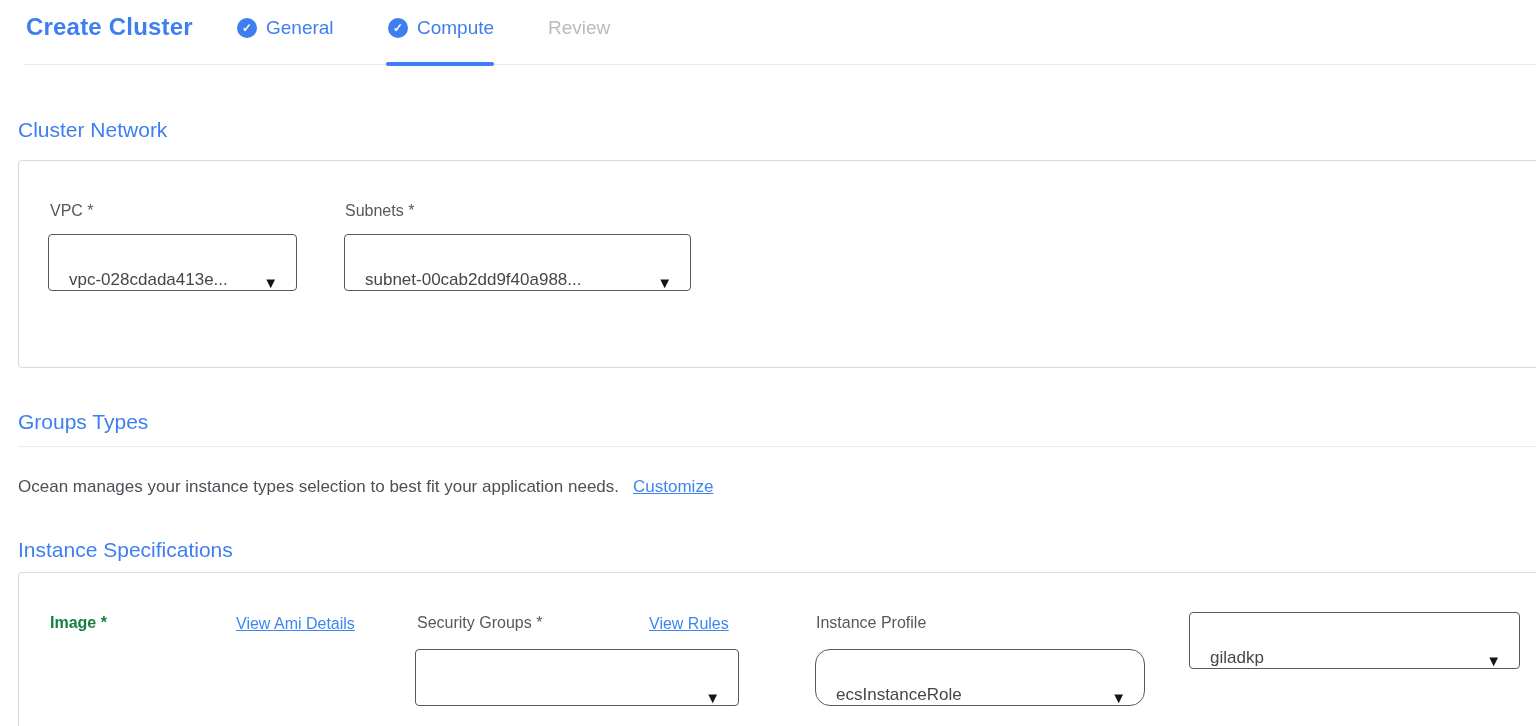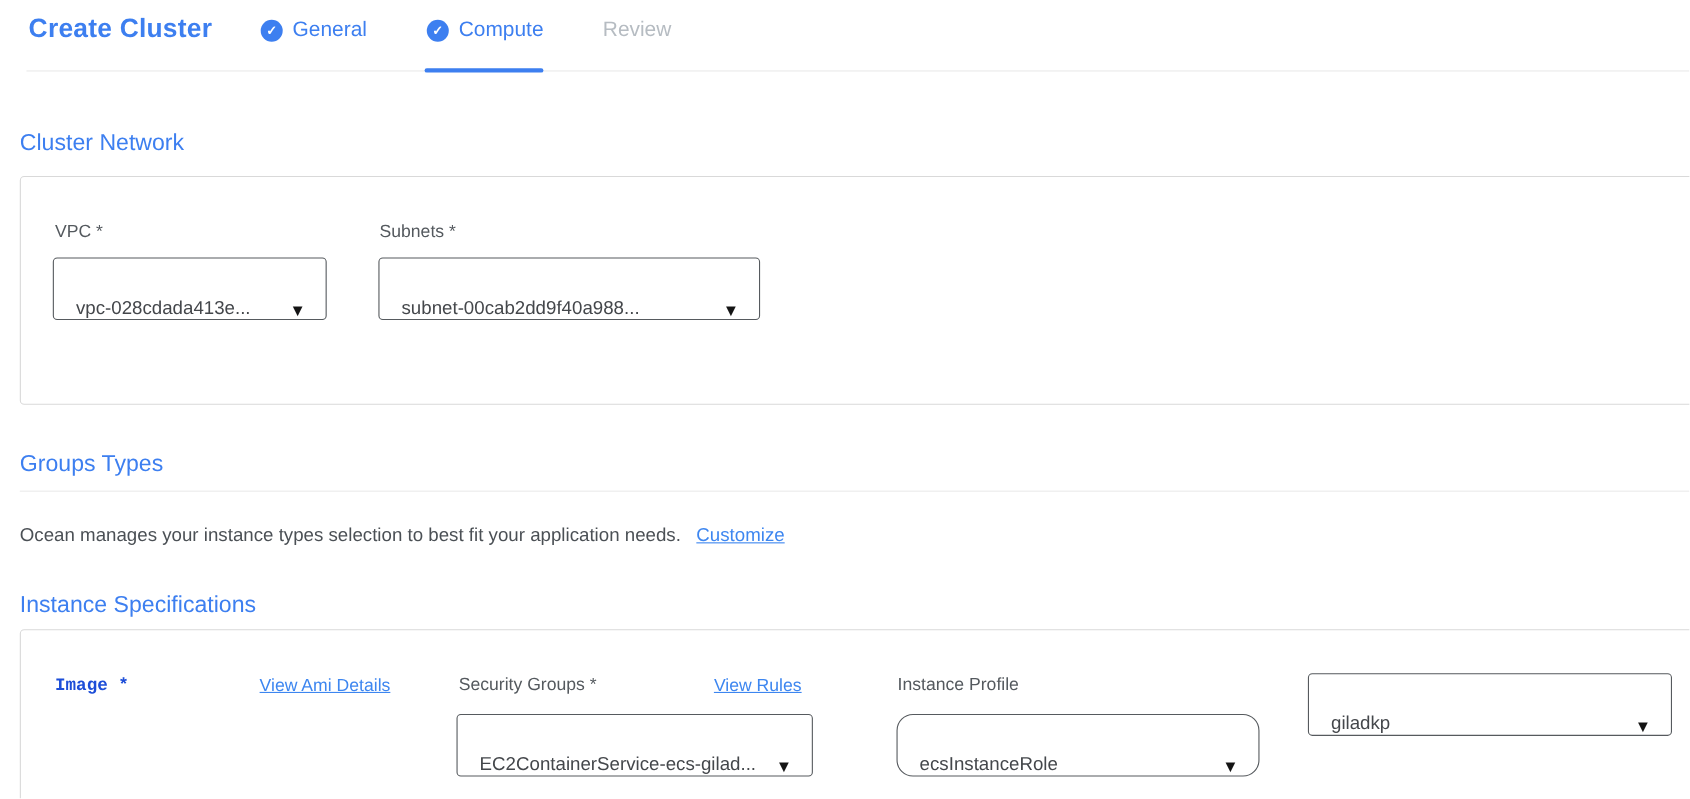--- a/index.html
+++ b/index.html
@@ -63,21 +63,21 @@
     position:absolute;left:18px;width:1530px;background:#fff;
     border:1px solid var(--card-border);border-radius:4px;
   }
   .card-network{top:160px;height:208px;}
   .card-instance{top:572px;height:210px;}
 
   
   .field-label{
     position:absolute;font-size:16px;color:var(--label-gray);white-space:nowrap;
   }
-  .field-label.strong{color:#1d4ed8;font-weight:700;font-family:Liberation Mono, monospace;}
+  .field-label.strong{color:#15803d;font-weight:700;}
   .inline-link{
     position:absolute;font-size:16px;color:var(--link-blue);
     text-decoration:underline;cursor:pointer;white-space:nowrap;
   }
 
   
   .box{
     position:absolute;height:57px;background:#fff;
     border:1.5px solid var(--box-border);border-radius:4px;
     display:flex;align-items:flex-end;
@@ -169,21 +169,20 @@
   <div class="section-heading h-instance-specs">Instance Specifications</div>
 
   <div class="card card-instance"></div>
 
   <div class="field-label strong lbl-image">Image *</div>
   <div class="inline-link link-ami">View Ami Details</div>
 
   <div class="field-label lbl-sg">Security Groups *</div>
   <div class="inline-link link-rules">View Rules</div>
   <div class="box box-sg">
-    <span class="value">EC2ContainerService-ecs-gilad...</span>
     <span class="caret">▼</span>
   </div>
 
   <div class="field-label lbl-ip">Instance Profile</div>
   <div class="box box-ip">
     <span class="value">ecsInstanceRole</span>
     <span class="caret">▼</span>
   </div>
 
   <div class="field-label lbl-kp">Key Pair *</div>

